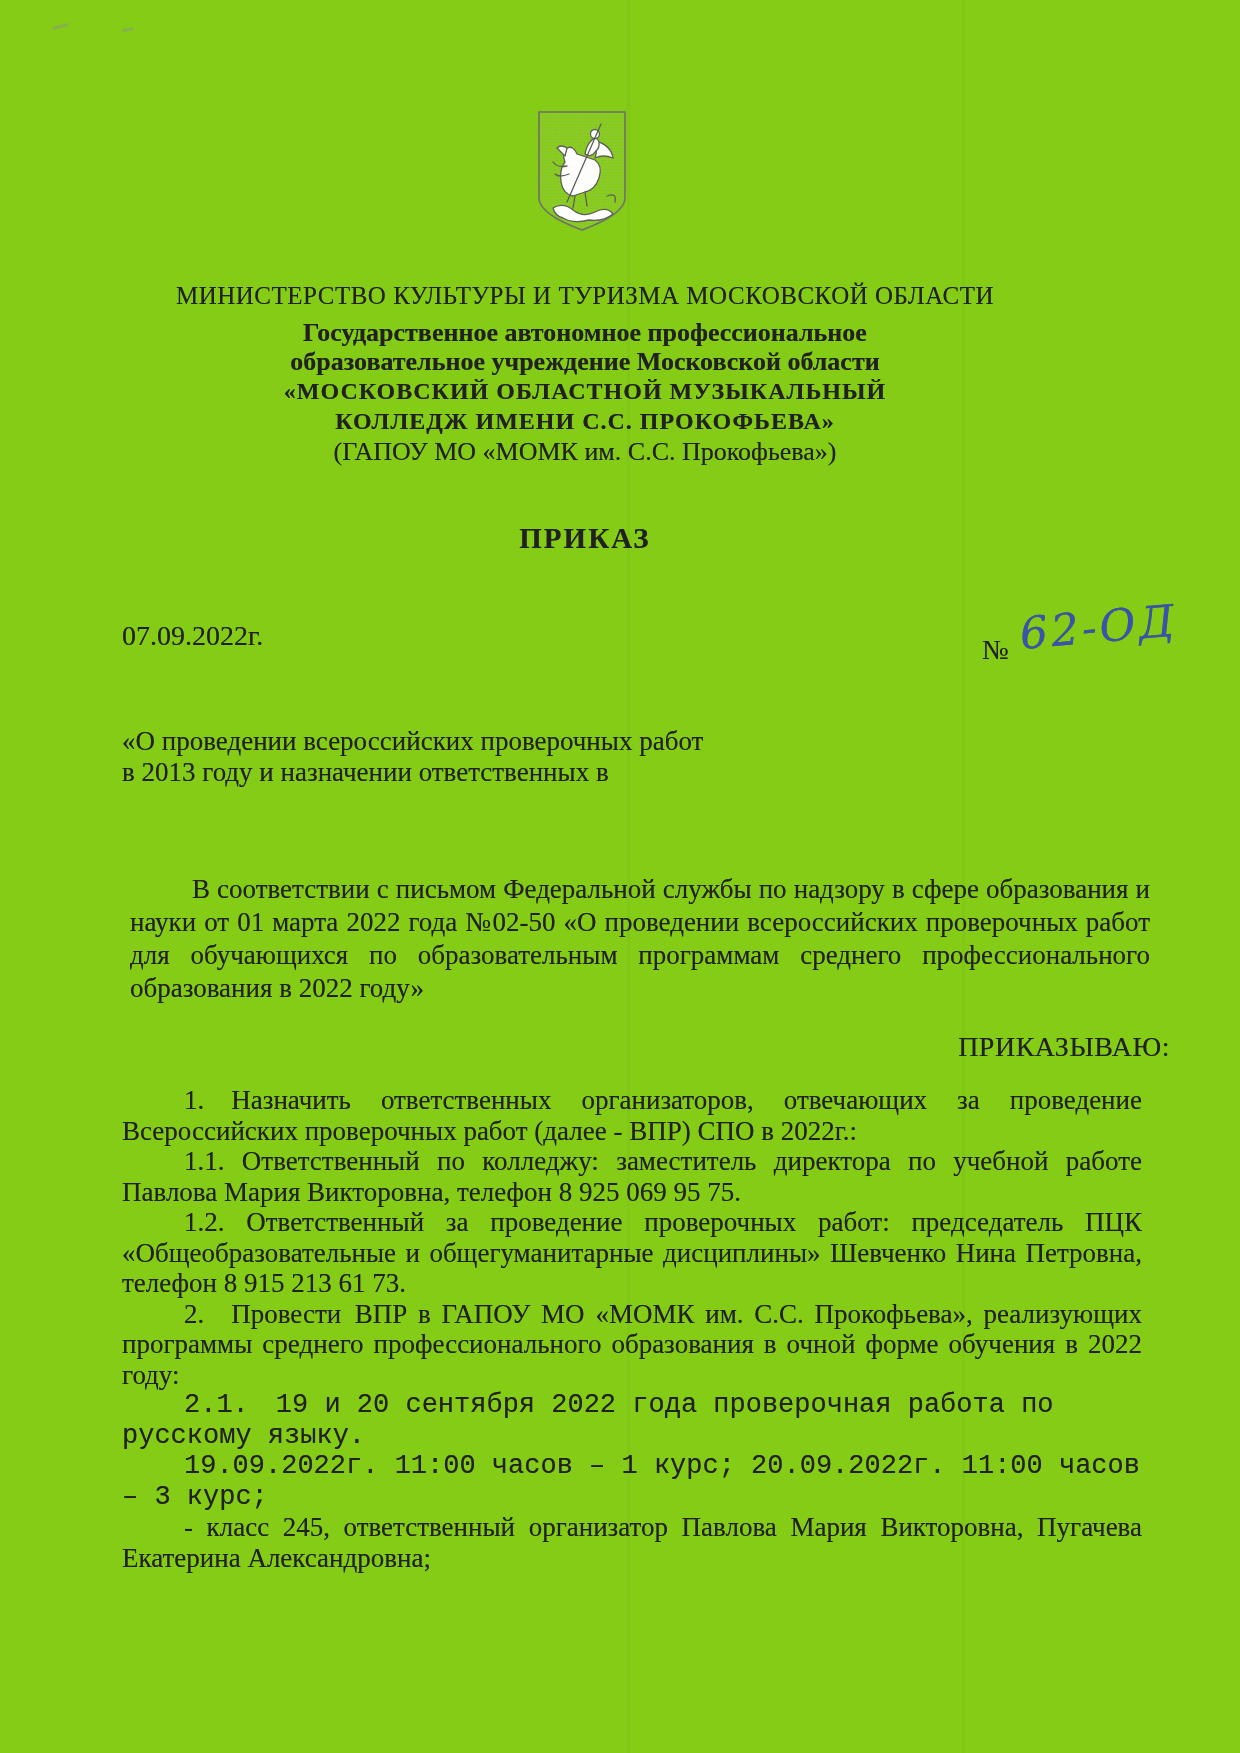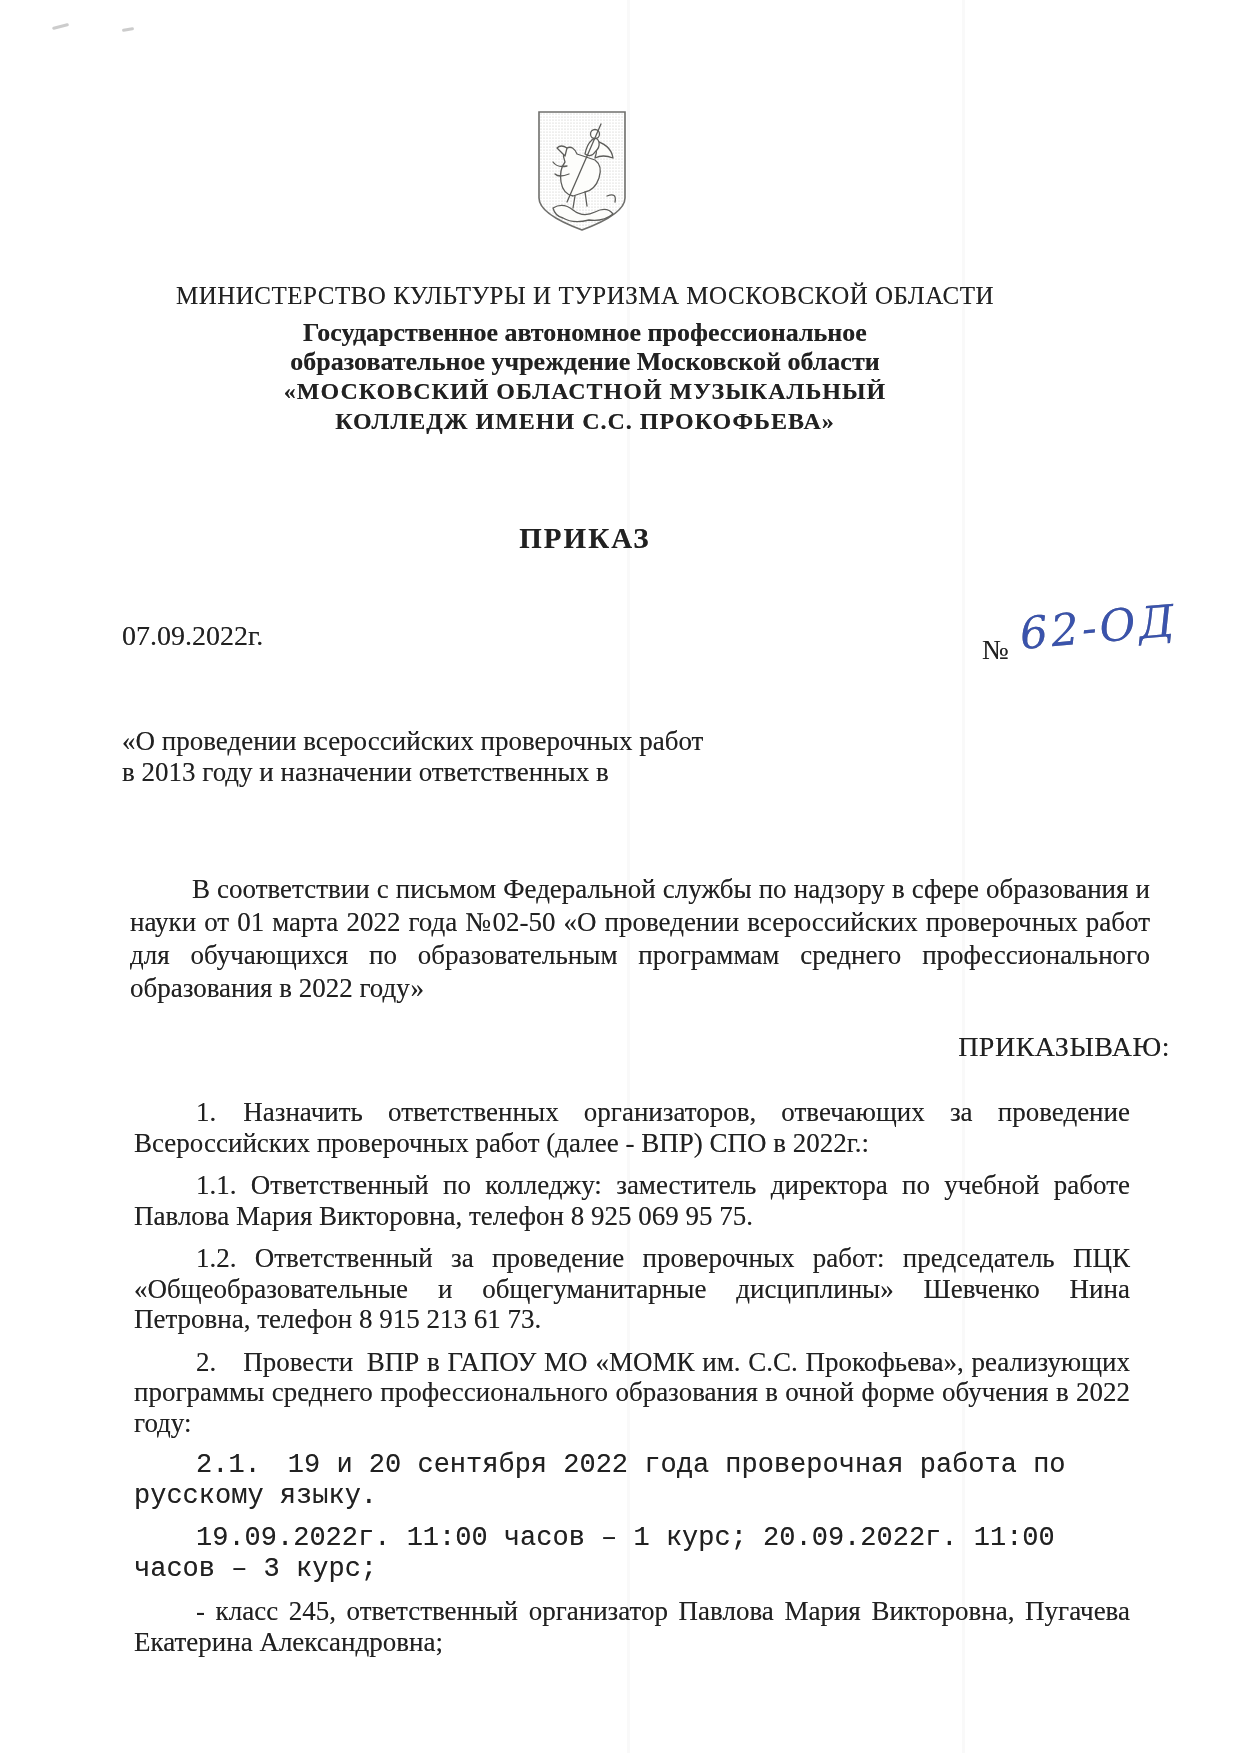--- a/index.html
+++ b/index.html
@@ -1,18 +1,18 @@
 <!DOCTYPE html>
 <html><head>
 <meta charset="utf-8">
 <style>
   html,body{margin:0;padding:0;background:#e8e8e6;}
   .page{
     position:relative;width:1240px;height:1753px;margin:0 auto;
-    background:#ffffff;overflow:hidden;
+    background:#84cc16;overflow:hidden;
     font-family:"Liberation Serif", serif;color:#212121;
   }
   
   .scan-band{position:absolute;top:0;bottom:0;background:rgba(60,60,60,.03);}
   .band-a{left:627px;width:3px;}
   .band-b{left:962px;width:3px;}
   .smudge{position:absolute;background:#8f8f8f;opacity:.45;border-radius:2px;}
   .smudge-a{left:52px;top:25px;width:17px;height:3px;transform:rotate(-14deg);}
   .smudge-b{left:122px;top:28px;width:12px;height:3px;transform:rotate(-10deg);}
 
@@ -39,21 +39,21 @@
 
   .subject{position:absolute;left:122px;top:726px;font-size:27px;line-height:31px;}
 
   .intro{position:absolute;left:130px;top:873px;width:1020px;
     font-size:27px;line-height:33px;text-align:justify;text-indent:62px;}
 
   .resolve{position:absolute;left:0;top:1031px;width:1170px;text-align:right;font-size:28px;letter-spacing:.5px;}
 
   .body-block{position:absolute;left:122px;top:1085px;width:1020px;
     font-size:27px;line-height:30.5px;}
-  .body-block p{margin:12px;text-align:justify;text-indent:62px;}
+  .body-block p{margin:0;text-align:justify;text-indent:62px;}
   .body-block p.plain{text-align:left;font-family:Liberation Mono, monospace;}
 
   
   .page{text-shadow:0 0 .4px rgba(20,20,20,.45);}
 </style>
 </head>
 <body>
 
 <div class="page">
 
@@ -93,20 +93,21 @@
       <path d="M70,86 Q80,82 78,92" fill="none"></path>
     </g>
   </svg>
 
   <div class="center-stack hdr">
     <div class="ministry">МИНИСТЕРСТВО КУЛЬТУРЫ И ТУРИЗМА МОСКОВСКОЙ ОБЛАСТИ</div>
     <div class="org-bold">Государственное автономное профессиональное</div>
     <div class="org-bold">образовательное учреждение Московской области</div>
     <div class="org-caps">«МОСКОВСКИЙ ОБЛАСТНОЙ МУЗЫКАЛЬНЫЙ</div>
     <div class="org-caps">КОЛЛЕДЖ ИМЕНИ С.С. ПРОКОФЬЕВА»</div>
+    <div class="org-short">(ГАПОУ МО «МОМК им. С.С. Прокофьева»)</div>
   </div>
 
   <div class="order-title">ПРИКАЗ</div>
 
   <div class="date-line">07.09.2022г.</div>
 
   <div class="num-group"><span>№</span><span class="num-hand">62-ОД</span>
   </div>
 
   <div class="subject">

